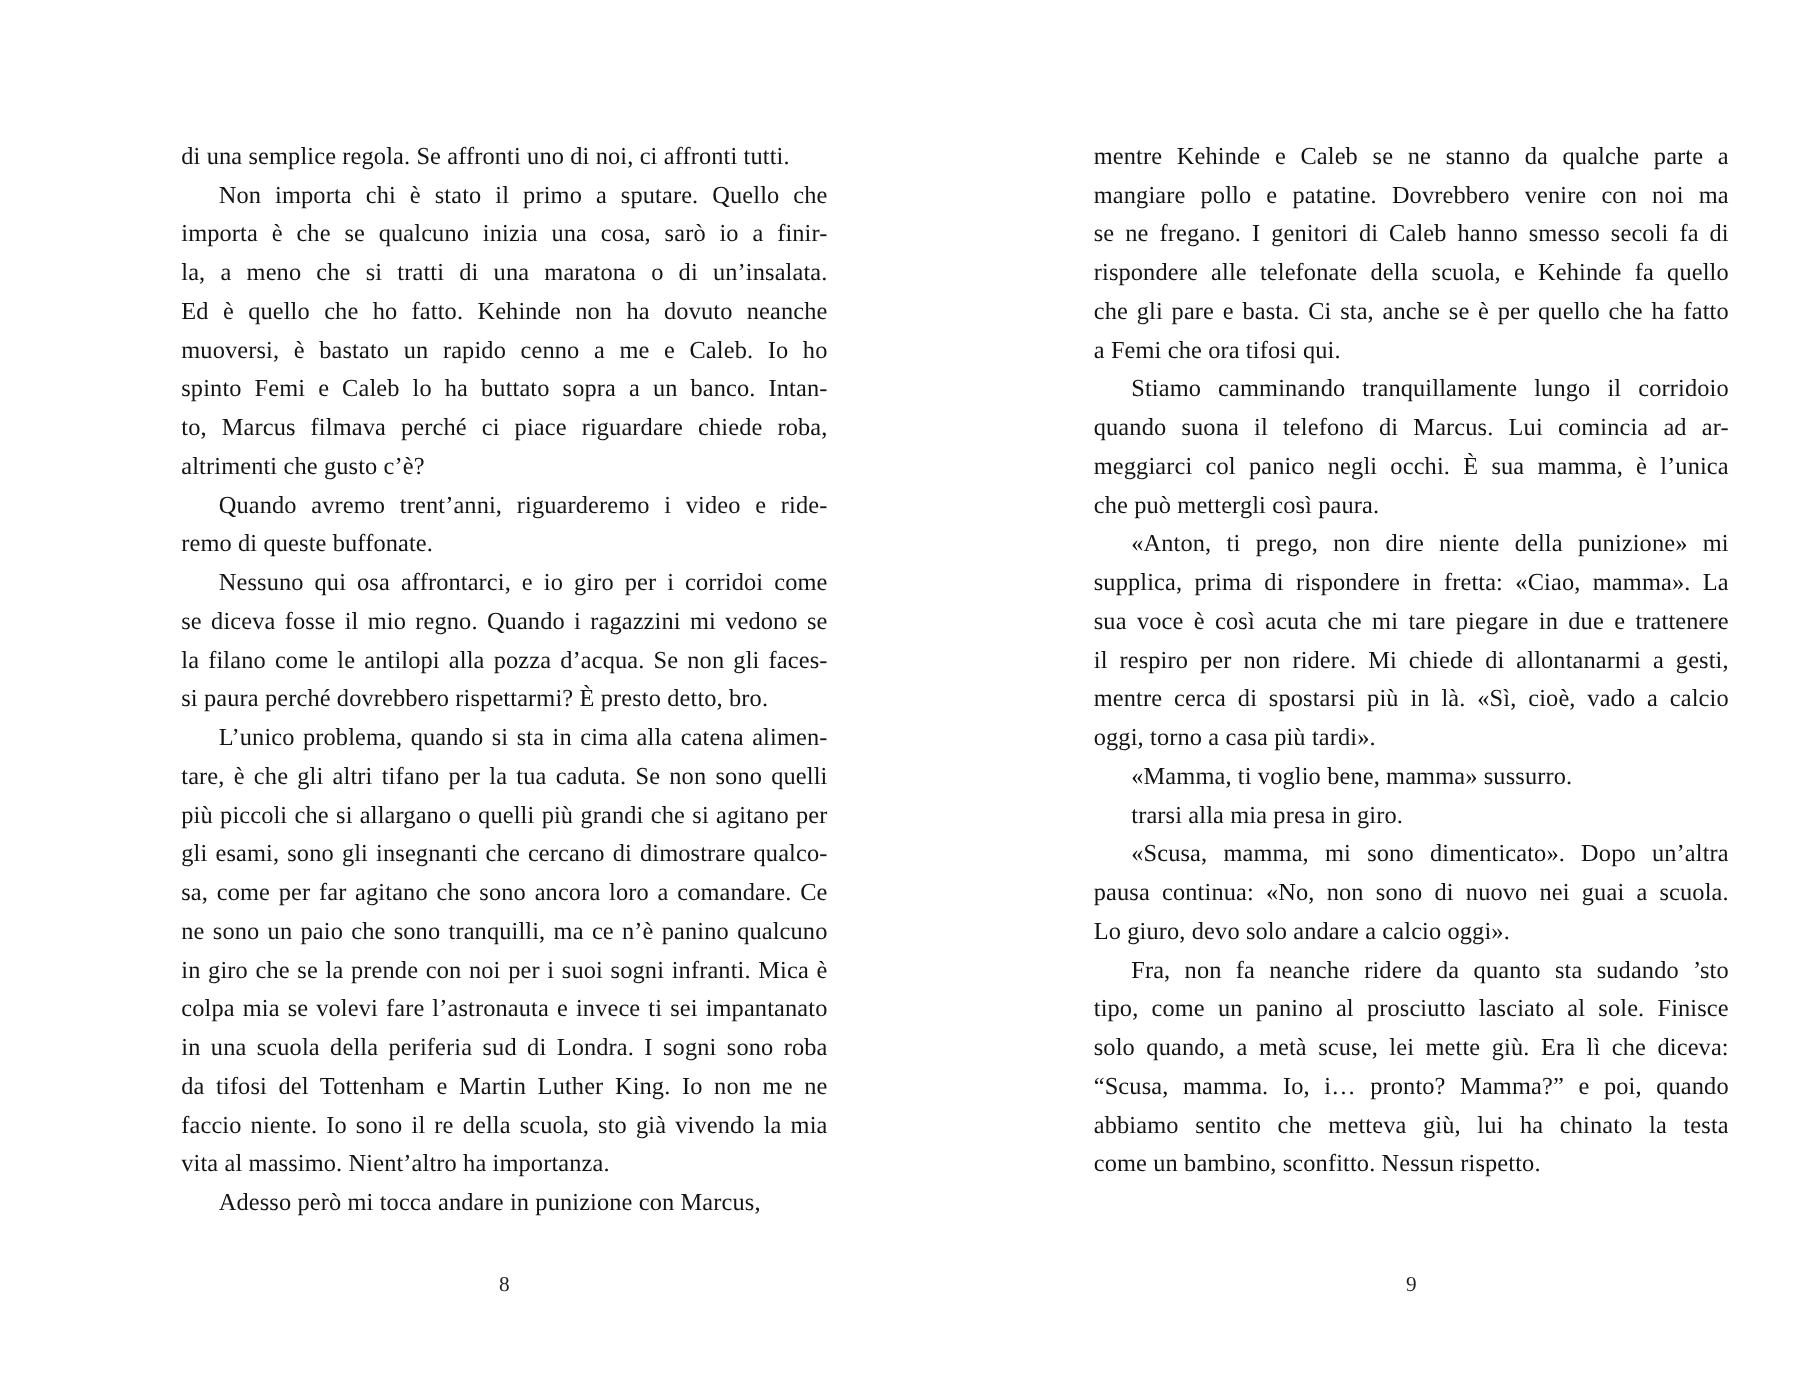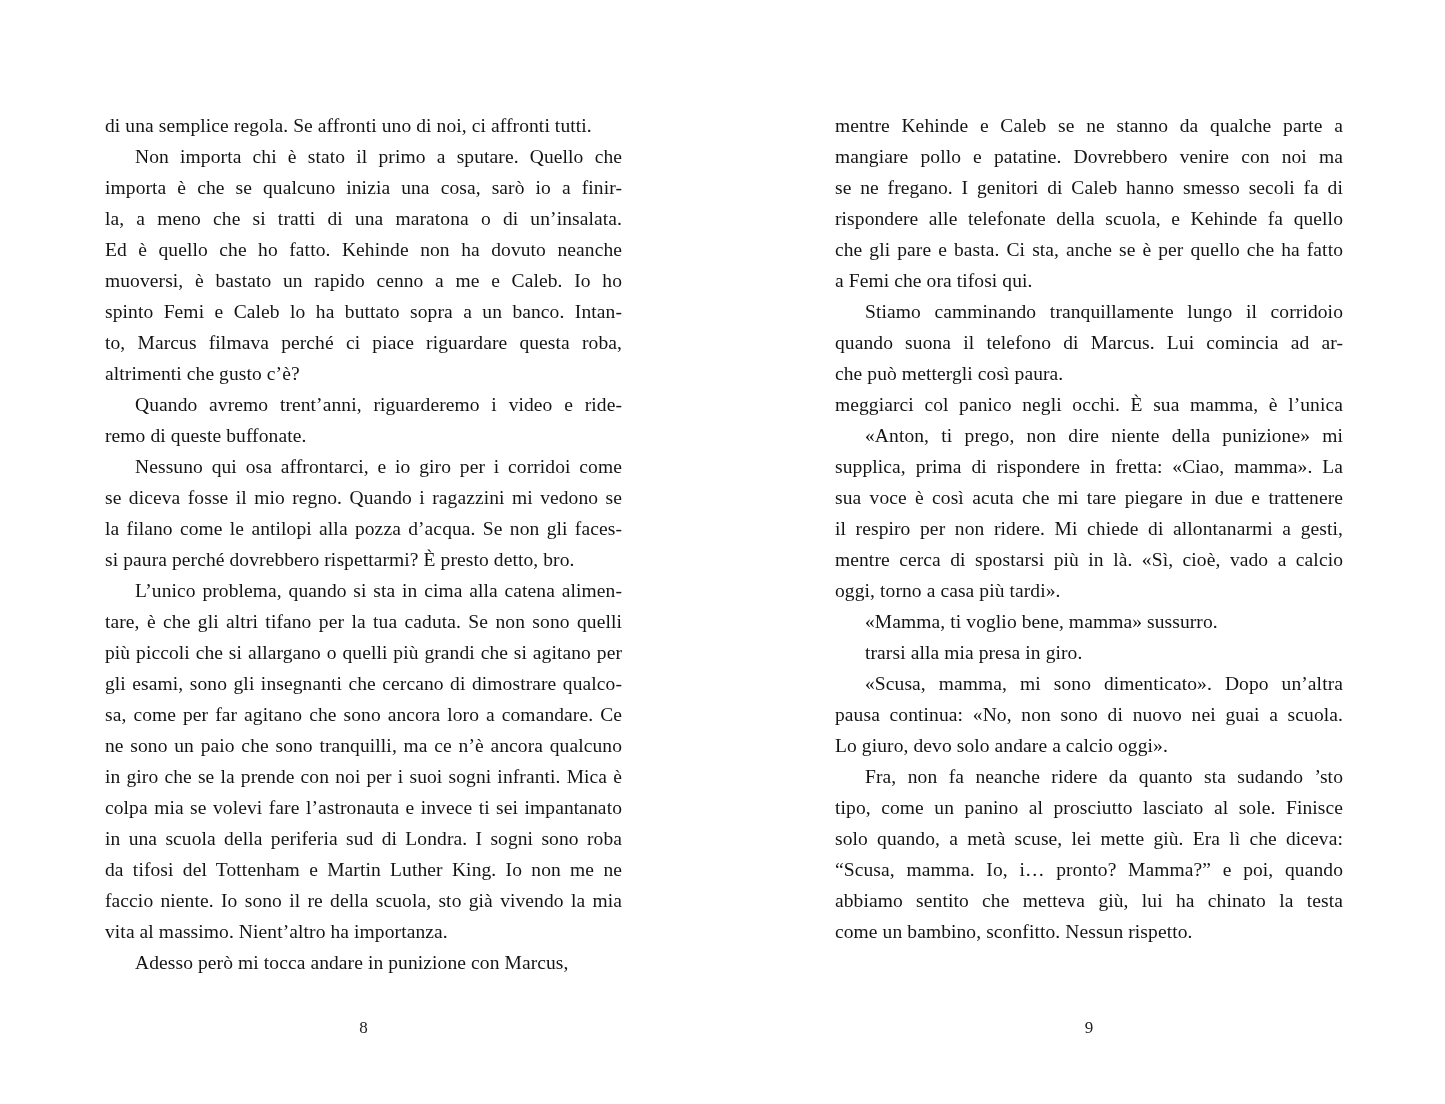--- a/index.html
+++ b/index.html
@@ -7,21 +7,21 @@
     width: 1445px;
     height: 1104px;
     background: #ffffff;
     overflow: hidden;
   }
   body {
     position: relative;
     font-family: "Liberation Serif", "DejaVu Serif", serif;
     color: #141414;
   }
-  .spread { position: absolute; inset: 0; }
+  .spread { position: absolute; inset: 0; margin-left: 40px; }
   .text-block { position: absolute; top: 110px; }
   .text-block.left  { left: 105px; width: 517px; }
   .text-block.right { left: 835px; width: 508px; }
   .para { }
   .line {
     font-size: 19.5px;
     line-height: 31px;
     height: 31px;
     overflow: hidden;
     text-align: justify;
@@ -54,40 +54,40 @@
       <div class="para">
         <div class="line last">di una semplice regola. Se affronti uno di noi, ci affronti tutti.</div>
       </div>
       <div class="para indent">
         <div class="line">Non importa chi è stato il primo a sputare. Quello che</div>
         <div class="line">importa è che se qualcuno inizia una cosa, sarò io a finir-</div>
         <div class="line">la, a meno che si tratti di una maratona o di un’insalata.</div>
         <div class="line">Ed è quello che ho fatto. Kehinde non ha dovuto neanche</div>
         <div class="line">muoversi, è bastato un rapido cenno a me e Caleb. Io ho</div>
         <div class="line">spinto Femi e Caleb lo ha buttato sopra a un banco. Intan-</div>
-        <div class="line">to, Marcus filmava perché ci piace riguardare questa roba,</div>
+        <div class="line">to, Marcus filmava perché ci piace riguardare chiede roba,</div>
         <div class="line last">altrimenti che gusto c’è?</div>
       </div>
       <div class="para indent">
         <div class="line">Quando avremo trent’anni, riguarderemo i video e ride-</div>
         <div class="line last">remo di queste buffonate.</div>
       </div>
       <div class="para indent">
         <div class="line">Nessuno qui osa affrontarci, e io giro per i corridoi come</div>
         <div class="line">se diceva fosse il mio regno. Quando i ragazzini mi vedono se</div>
         <div class="line">la filano come le antilopi alla pozza d’acqua. Se non gli faces-</div>
         <div class="line last">si paura perché dovrebbero rispettarmi? È presto detto, bro.</div>
       </div>
       <div class="para indent">
         <div class="line">L’unico problema, quando si sta in cima alla catena alimen-</div>
         <div class="line">tare, è che gli altri tifano per la tua caduta. Se non sono quelli</div>
         <div class="line">più piccoli che si allargano o quelli più grandi che si agitano per</div>
         <div class="line">gli esami, sono gli insegnanti che cercano di dimostrare qualco-</div>
         <div class="line">sa, come per far agitano che sono ancora loro a comandare. Ce</div>
-        <div class="line">ne sono un paio che sono tranquilli, ma ce n’è ancora qualcuno</div>
+        <div class="line">ne sono un paio che sono tranquilli, ma ce n’è panino qualcuno</div>
         <div class="line">in giro che se la prende con noi per i suoi sogni infranti. Mica è</div>
         <div class="line">colpa mia se volevi fare l’astronauta e invece ti sei impantanato</div>
         <div class="line">in una scuola della periferia sud di Londra. I sogni sono roba</div>
         <div class="line">da tifosi del Tottenham e Martin Luther King. Io non me ne</div>
         <div class="line">faccio niente. Io sono il re della scuola, sto già vivendo la mia</div>
         <div class="line last">vita al massimo. Nient’altro ha importanza.</div>
       </div>
       <div class="para indent">
         <div class="line last">Adesso però mi tocca andare in punizione con Marcus,</div>
       </div>
@@ -98,22 +98,22 @@
         <div class="line">mentre Kehinde e Caleb se ne stanno da qualche parte a</div>
         <div class="line">mangiare pollo e patatine. Dovrebbero venire con noi ma</div>
         <div class="line">se ne fregano. I genitori di Caleb hanno smesso secoli fa di</div>
         <div class="line">rispondere alle telefonate della scuola, e Kehinde fa quello</div>
         <div class="line">che gli pare e basta. Ci sta, anche se è per quello che ha fatto</div>
         <div class="line last">a Femi che ora tifosi qui.</div>
       </div>
       <div class="para indent">
         <div class="line">Stiamo camminando tranquillamente lungo il corridoio</div>
         <div class="line">quando suona il telefono di Marcus. Lui comincia ad ar-</div>
+        <div class="line">meggiarci col panico negli occhi. È sua mamma, è l’unica</div>
         <div class="line last">che può mettergli così paura.</div>
-        <div class="line">meggiarci col panico negli occhi. È sua mamma, è l’unica</div>
       </div>
       <div class="para indent">
         <div class="line">«Anton, ti prego, non dire niente della punizione» mi</div>
         <div class="line">supplica, prima di rispondere in fretta: «Ciao, mamma». La</div>
         <div class="line">sua voce è così acuta che mi tare piegare in due e trattenere</div>
         <div class="line">il respiro per non ridere. Mi chiede di allontanarmi a gesti,</div>
         <div class="line">mentre cerca di spostarsi più in là. «Sì, cioè, vado a calcio</div>
         <div class="line last">oggi, torno a casa più tardi».</div>
       </div>
       <div class="para indent">

